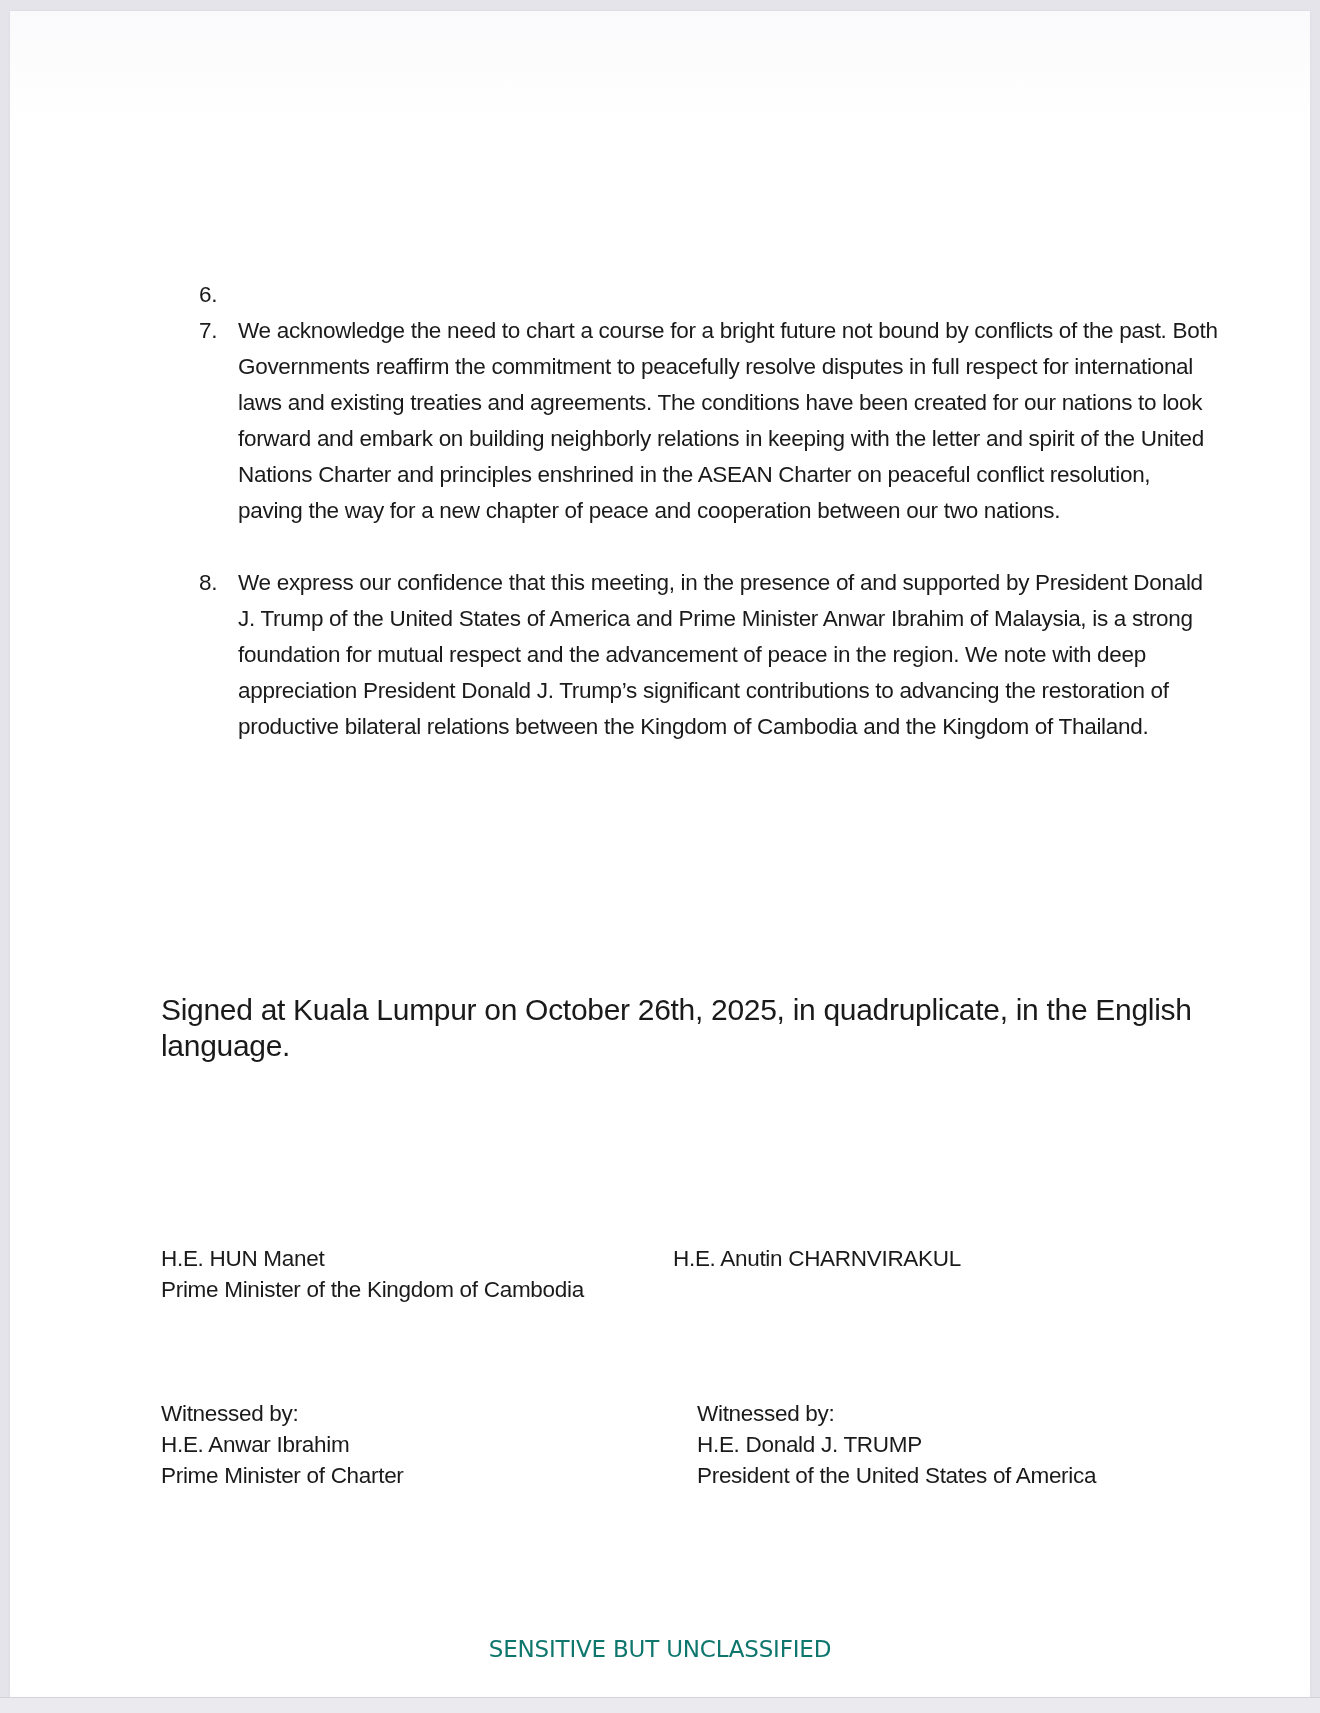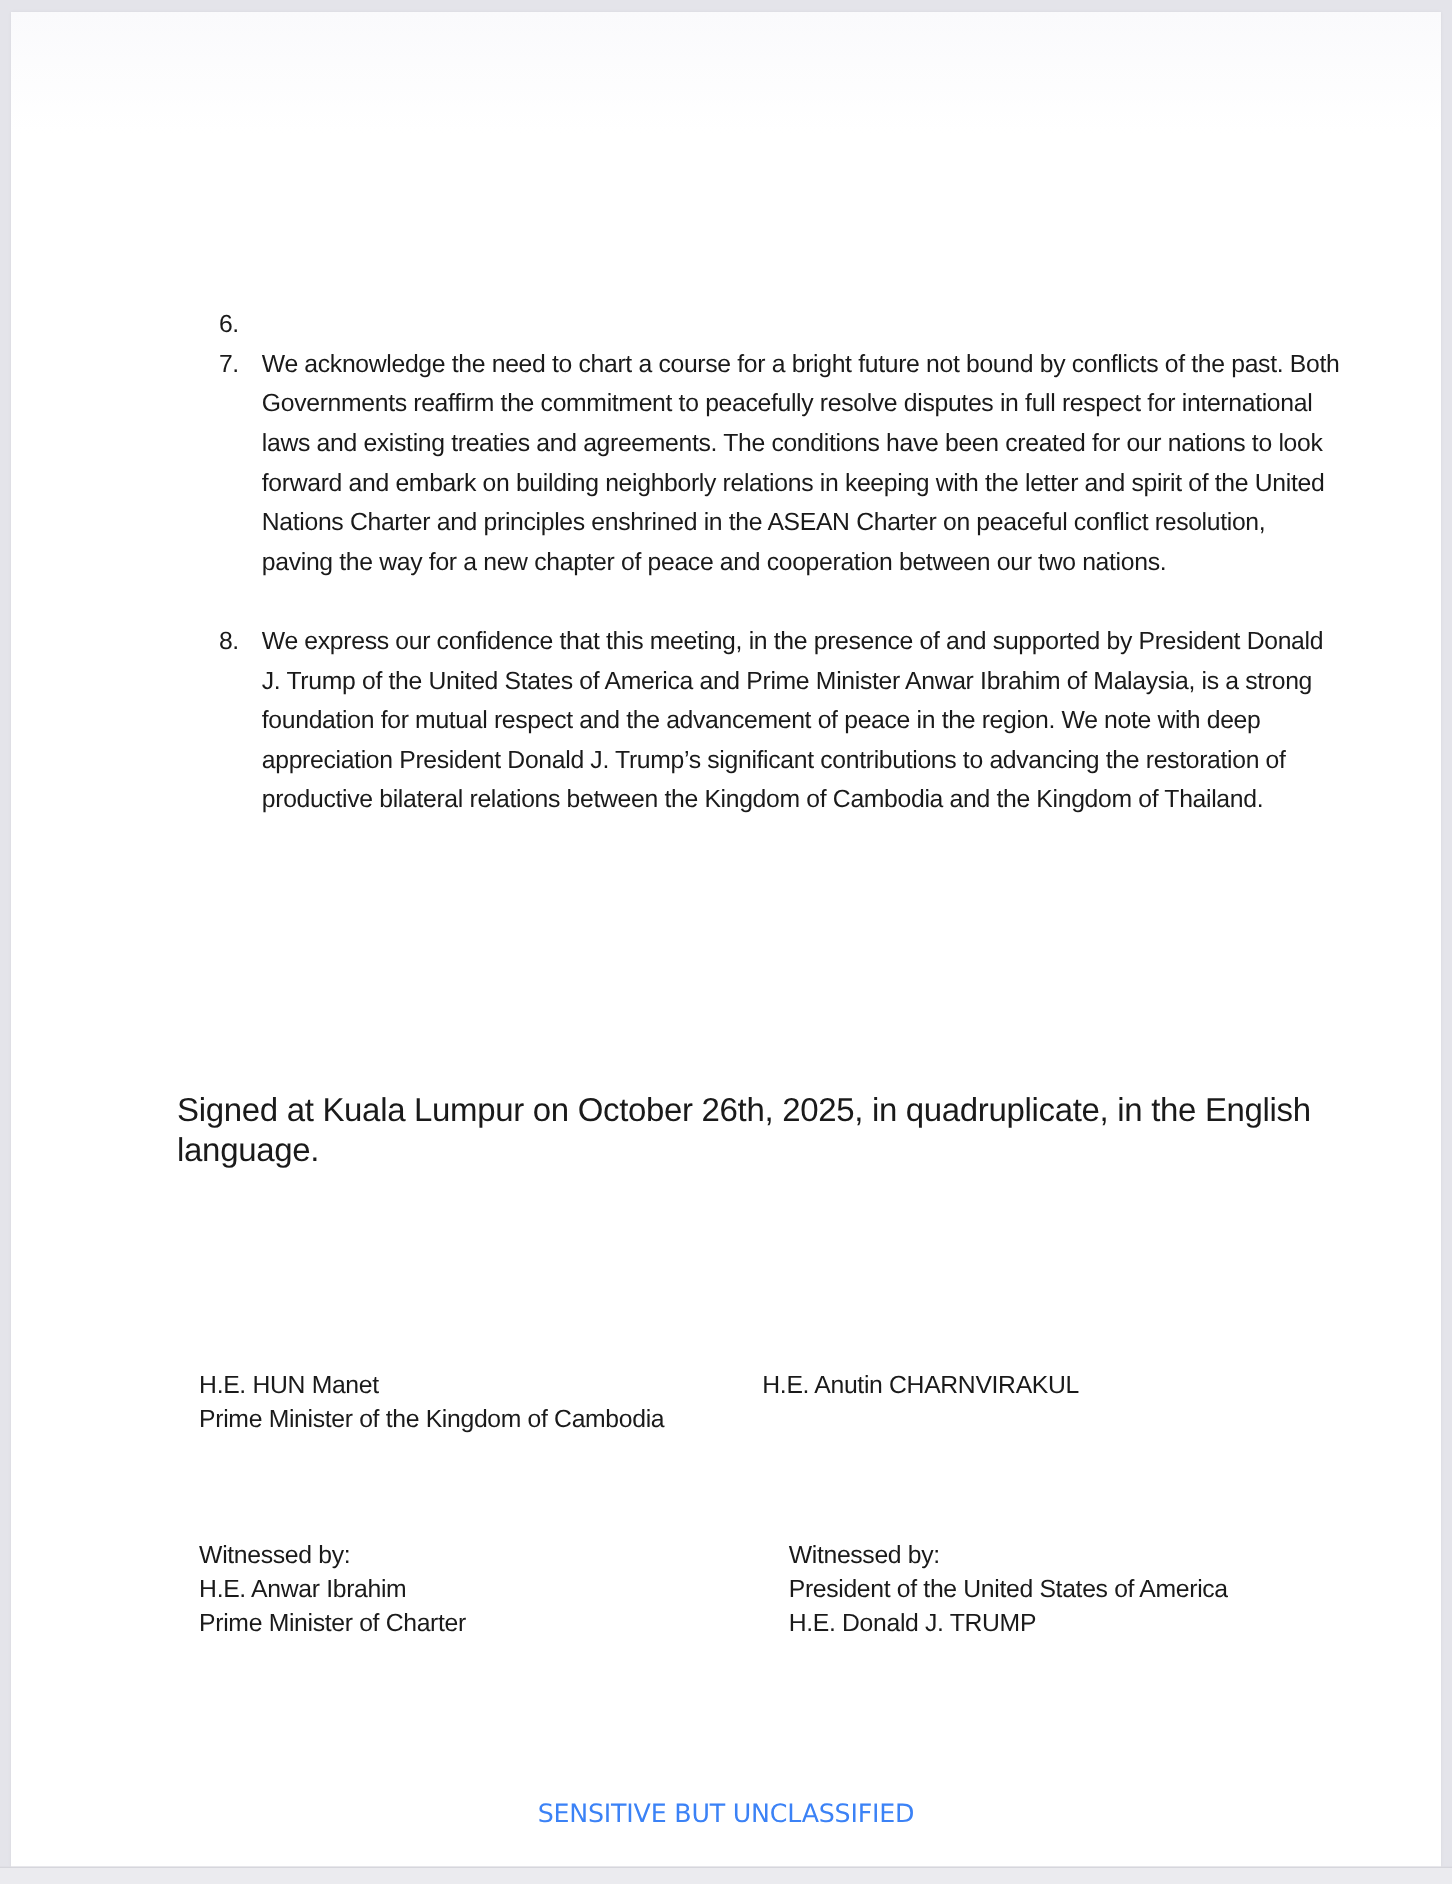--- a/index.html
+++ b/index.html
@@ -67,35 +67,35 @@
       font-size: 30px;
       line-height: 36px;
       letter-spacing: -0.3px;
     }
     .sig-block {
       position: absolute;
       font-size: 22.5px;
       line-height: 31px;
       letter-spacing: -0.3px;
     }
-    .sig-block div { white-space: nowrap; margin-left: 20px; }
+    .sig-block div { white-space: nowrap; }
     .sig-left-top { left: 151px; top: 1232px; }
     .sig-right-top { left: 663px; top: 1232px; }
     .sig-left-bottom { left: 151px; top: 1387px; }
     .sig-right-bottom { left: 687px; top: 1387px; }
     .classification {
       position: absolute;
       left: 0;
       width: 1300px;
       top: 1625px;
       text-align: center;
       font-family: "DejaVu Sans", sans-serif;
       font-size: 23px;
       letter-spacing: -0.2px;
-      color: #3b82f6;
+      color: #0f766e;
     }
   </style>
 </head>
 <body>
 
 <div class="page">
   <div class="page-header-fade"></div>
 
   <div class="items">
     <div class="item">
@@ -121,20 +121,20 @@
     <div>H.E. Anutin CHARNVIRAKUL</div>
   </div>
 
   <div class="sig-block sig-left-bottom">
     <div>Witnessed by:</div>
     <div>H.E. Anwar Ibrahim</div>
     <div>Prime Minister of Charter</div>
   </div>
   <div class="sig-block sig-right-bottom">
     <div>Witnessed by:</div>
+    <div>H.E. Donald J. TRUMP</div>
     <div>President of the United States of America</div>
-    <div>H.E. Donald J. TRUMP</div>
   </div>
 
   <div class="classification">SENSITIVE BUT UNCLASSIFIED</div>
 </div>
 
 <div class="bottom-bar"></div>
 
 </body></html>

